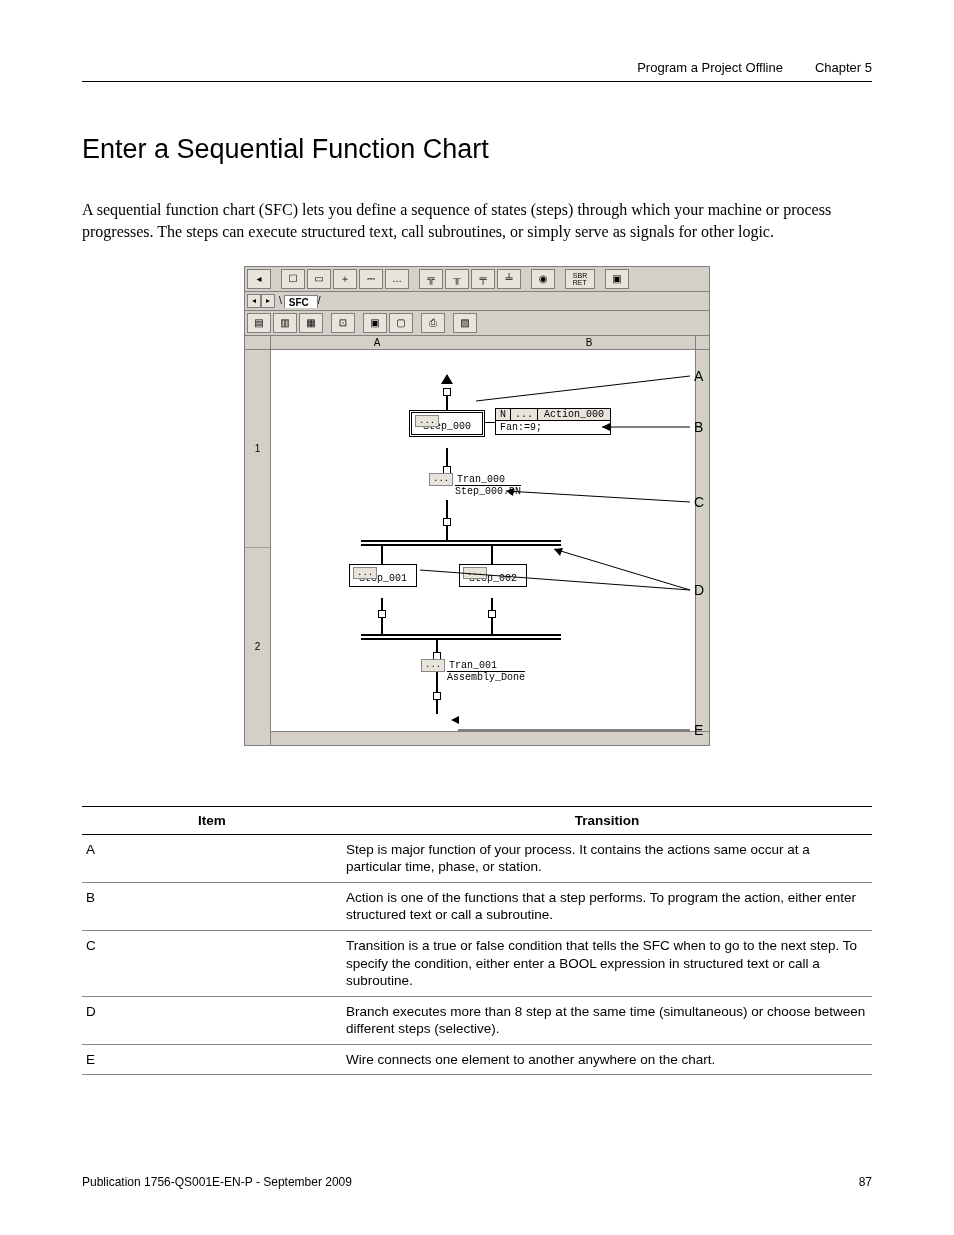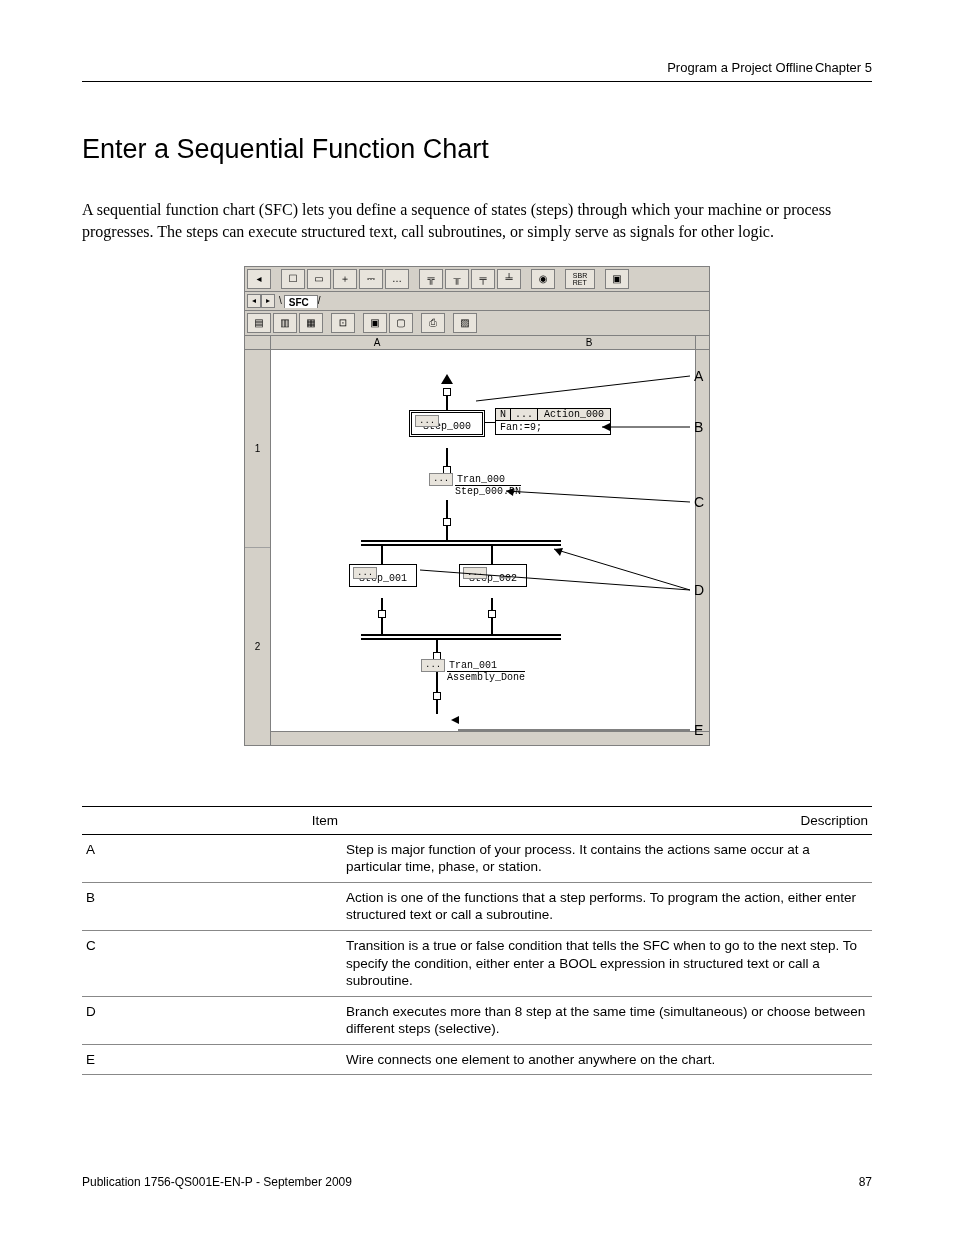--- a/index.html
+++ b/index.html
@@ -13,21 +13,21 @@
     padding: 60px 82px 0 82px;
   }
   .header-line {
     border-top: 1px solid #000;
     margin-bottom: 8px;
   }
   .header {
     display: flex;
     justify-content: flex-end;
     align-items: flex-start;
-    gap: 2px;
+    gap: 32px;
     font-family: Arial, Helvetica, sans-serif;
     font-size: 13px;
     margin-bottom: 6px;
   }
   .header-chapter { font-weight: normal; }
   h1 {
     font-family: Arial, Helvetica, sans-serif;
     font-weight: normal;
     font-size: 27px;
     margin-top: 52px;
@@ -243,22 +243,22 @@
     font-size: 14px;
   }
   
   table.desc {
     width: 100%;
     border-collapse: collapse;
     font-family: Arial, Helvetica, sans-serif;
     font-size: 13.5px;
   }
   table.desc th {
-    text-align: right;
-    font-weight: normal;
+    text-align: center;
+    font-weight: bold;
     border-top: 1px solid #000;
     border-bottom: 1px solid #000;
     padding: 6px 4px;
   }
   table.desc td {
     border-bottom: 1px solid #888;
     padding: 6px 4px;
     vertical-align: top;
     line-height: 1.3;
   }
@@ -449,21 +449,21 @@
       <line x1="446" y1="464" x2="214" y2="464" stroke="#000" stroke-width="1"></line>
     </svg>
 
   </div>
 </div>
 
 <table class="desc">
   <thead>
     <tr>
       <th class="col-item">Item</th>
-      <th>Description</th>
+      <th>Transition</th>
     </tr>
   </thead>
   <tbody>
     <tr>
       <td>A</td>
       <td>Step is major function of your process. It contains the actions same occur at a particular time, phase, or station.</td>
     </tr>
     <tr>
       <td>B</td>
       <td>Action is one of the functions that a step performs. To program the action, either enter structured text or call a subroutine.</td>

